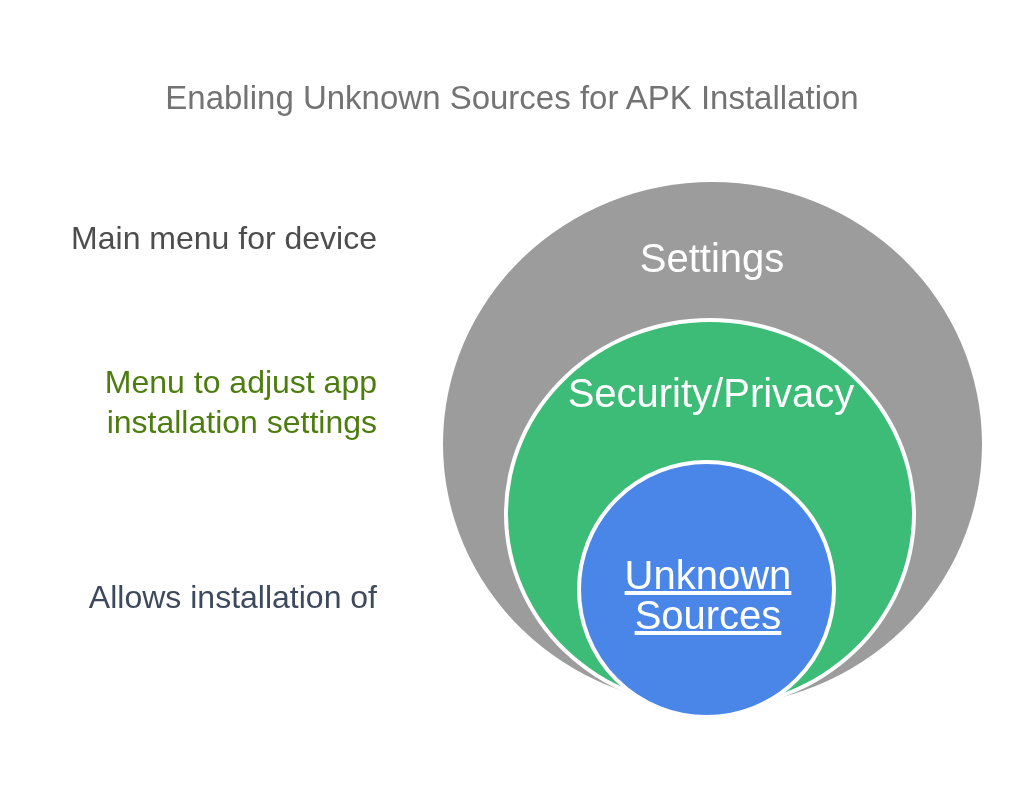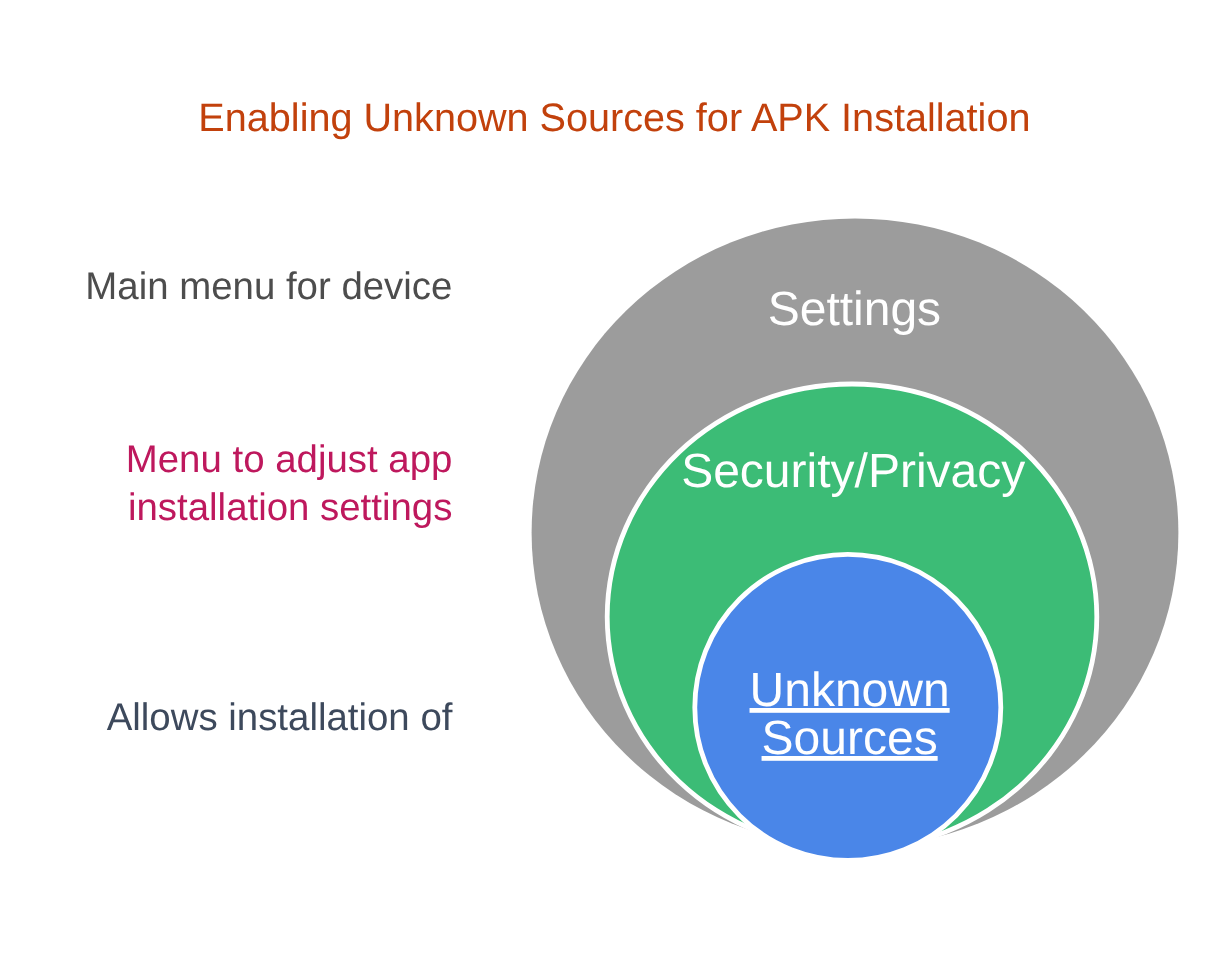--- a/index.html
+++ b/index.html
@@ -66,39 +66,39 @@
   .desc-settings { top: 218px; }
   .desc-security { top: 362px; }
   .desc-unknown  { top: 577px; }
   .desc .line { display: block; white-space: nowrap; }
 </style>
 </head>
 <body>
 
 <div id="canvas">
 
-  <div class="title" style="color: #c2410c;">Enabling Unknown Sources for APK Installation</div>
+  <div class="title" style="color: #737373;">Enabling Unknown Sources for APK Installation</div>
 
   <div class="circle circle-settings" style="background-color: rgb(156, 156, 156);"></div>
 
   <div class="circle ringed circle-security" style="background-color: rgb(60, 188, 118);"></div>
 
   <div class="circle ringed circle-unknown" style="background-color: rgb(74, 134, 232);"></div>
 
   <div class="circle-label label-settings" style="color: rgb(255, 255, 255);">Settings</div>
 
   <div class="circle-label label-security" style="color: rgb(255, 255, 255);">Security/Privacy</div>
 
   <div class="circle-label label-unknown" style="color: rgb(255, 255, 255); text-decoration: underline;">Unknown Sources</div>
 
   <div class="desc desc-settings" style="color: rgb(77, 77, 77); margin-left: 48px;">
     <span class="line">Main menu for device</span>
   </div>
 
-  <div class="desc desc-security" style="color: #be185d;">
+  <div class="desc desc-security" style="color: #4d7c0f;">
     <span class="line">Menu to adjust app</span>
     <span class="line">installation settings</span>
   </div>
 
   <div class="desc desc-unknown" style="color: rgb(61, 73, 92);">
     <span class="line">Allows installation of</span>
   </div>
 
 </div>
 

